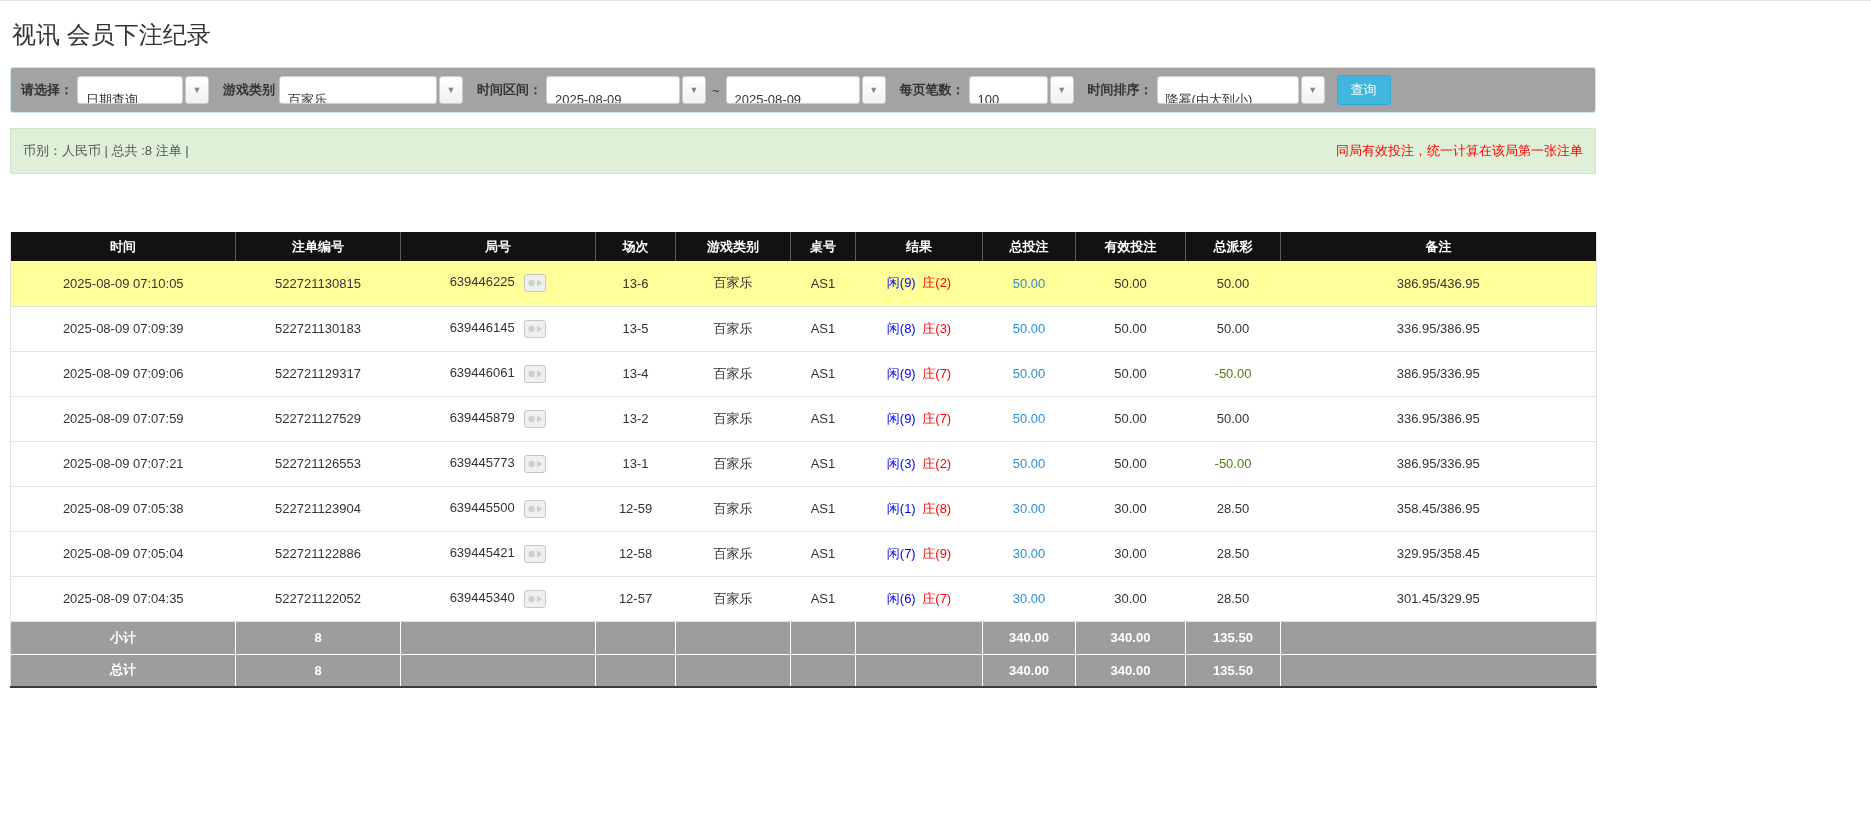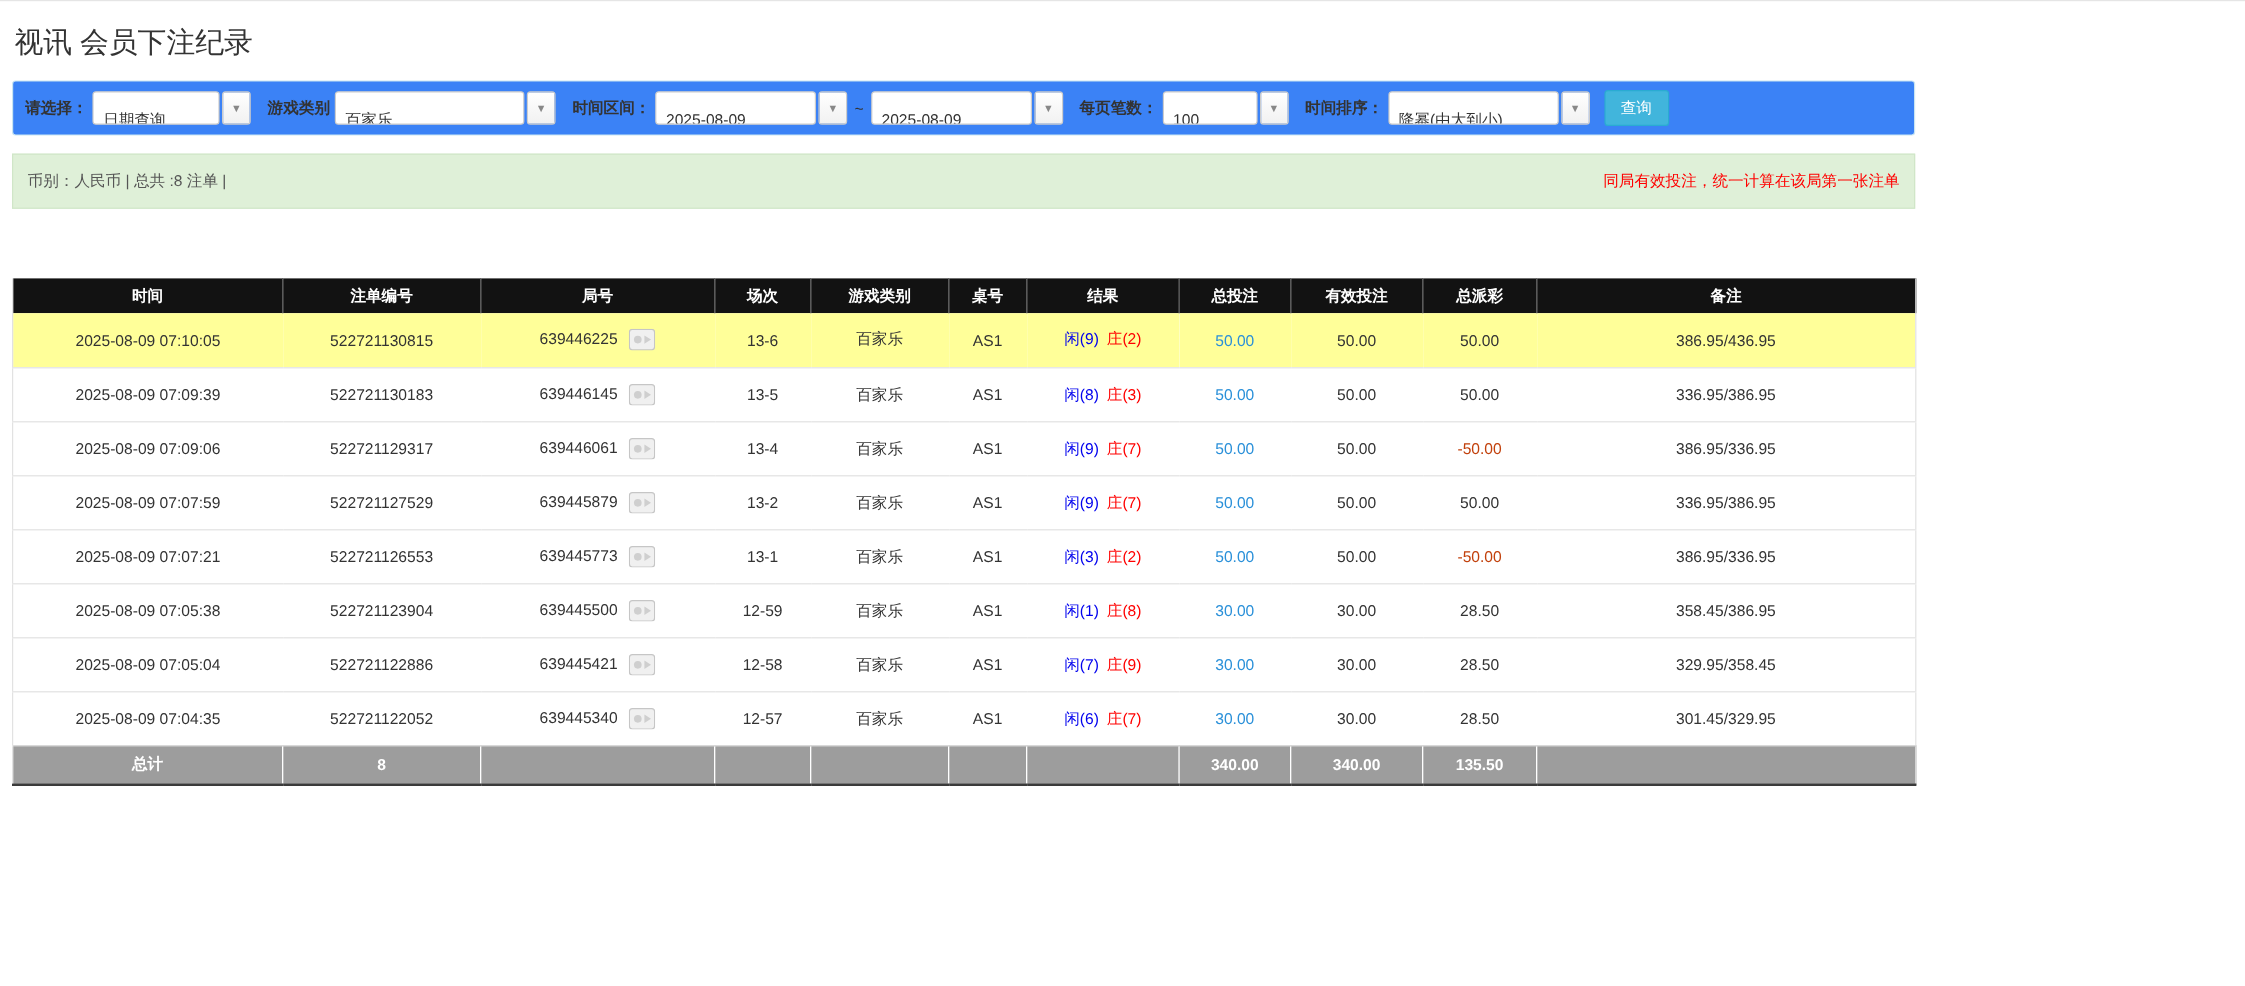--- a/index.html
+++ b/index.html
@@ -16,21 +16,21 @@
   .page-title {
     font-size: 24px;
     font-weight: 400;
     color: #333;
     margin: 8px 0 16px 2px;
   }
 
   
   .filter-bar {
     width: 1586px;
-    background: #3b82f6;
+    background: #a3a3a3;
     border: 1px solid #c9e5f2;
     border-radius: 3px;
     padding: 7px 10px;
     display: flex;
     align-items: center;
     white-space: nowrap;
   }
   .filter-label {
     font-weight: bold;
     color: #333;
@@ -120,21 +120,21 @@
     text-align: center;
     background: #fff;
     border-bottom: 1px solid #e2e2e2;
     padding: 0 4px;
     overflow: hidden;
   }
   .bet-table tbody tr.highlight td { background: #ffff99; }
   .player { color: #0000ee; }
   .banker { color: #ff0000; margin-left: 3px; }
   .bet-link { color: #2a90d9; text-decoration: none; cursor: pointer; }
-  .negative { color: #c2410c; }
+  .negative { color: #4d7c0f; }
   .video-icon { display: inline-block; vertical-align: middle; margin-left: 6px; cursor: pointer; }
   .video-icon svg { display: block; }
   .bet-table tfoot td {
     background: #9d9d9d;
     color: #fff;
     font-weight: bold;
     height: 33px;
     text-align: center;
     border-right: 1px solid #fff;
     border-bottom: 1px solid #fff;
@@ -436,28 +436,41 @@
     <td>
       <a class="bet-link">30.00</a>
     </td>
     <td>30.00</td>
     <td>28.50</td>
     <td>301.45/329.95</td>
   </tr>
       </tbody>
     <tfoot>
       <tr>
-        <td>总计</td>
+        <td>小计</td>
         <td>8</td>
         <td></td>
         <td></td>
         <td></td>
         <td></td>
         <td></td>
         <td>340.00</td>
         <td>340.00</td>
         <td>135.50</td>
         <td></td>
       </tr>
+      <tr>
+        <td>总计</td>
+        <td>8</td>
+        <td></td>
+        <td></td>
+        <td></td>
+        <td></td>
+        <td></td>
+        <td>340.00</td>
+        <td>340.00</td>
+        <td>135.50</td>
+        <td></td>
+      </tr>
     </tfoot>
   </table>
 
 </div>
 
 </body></html>

